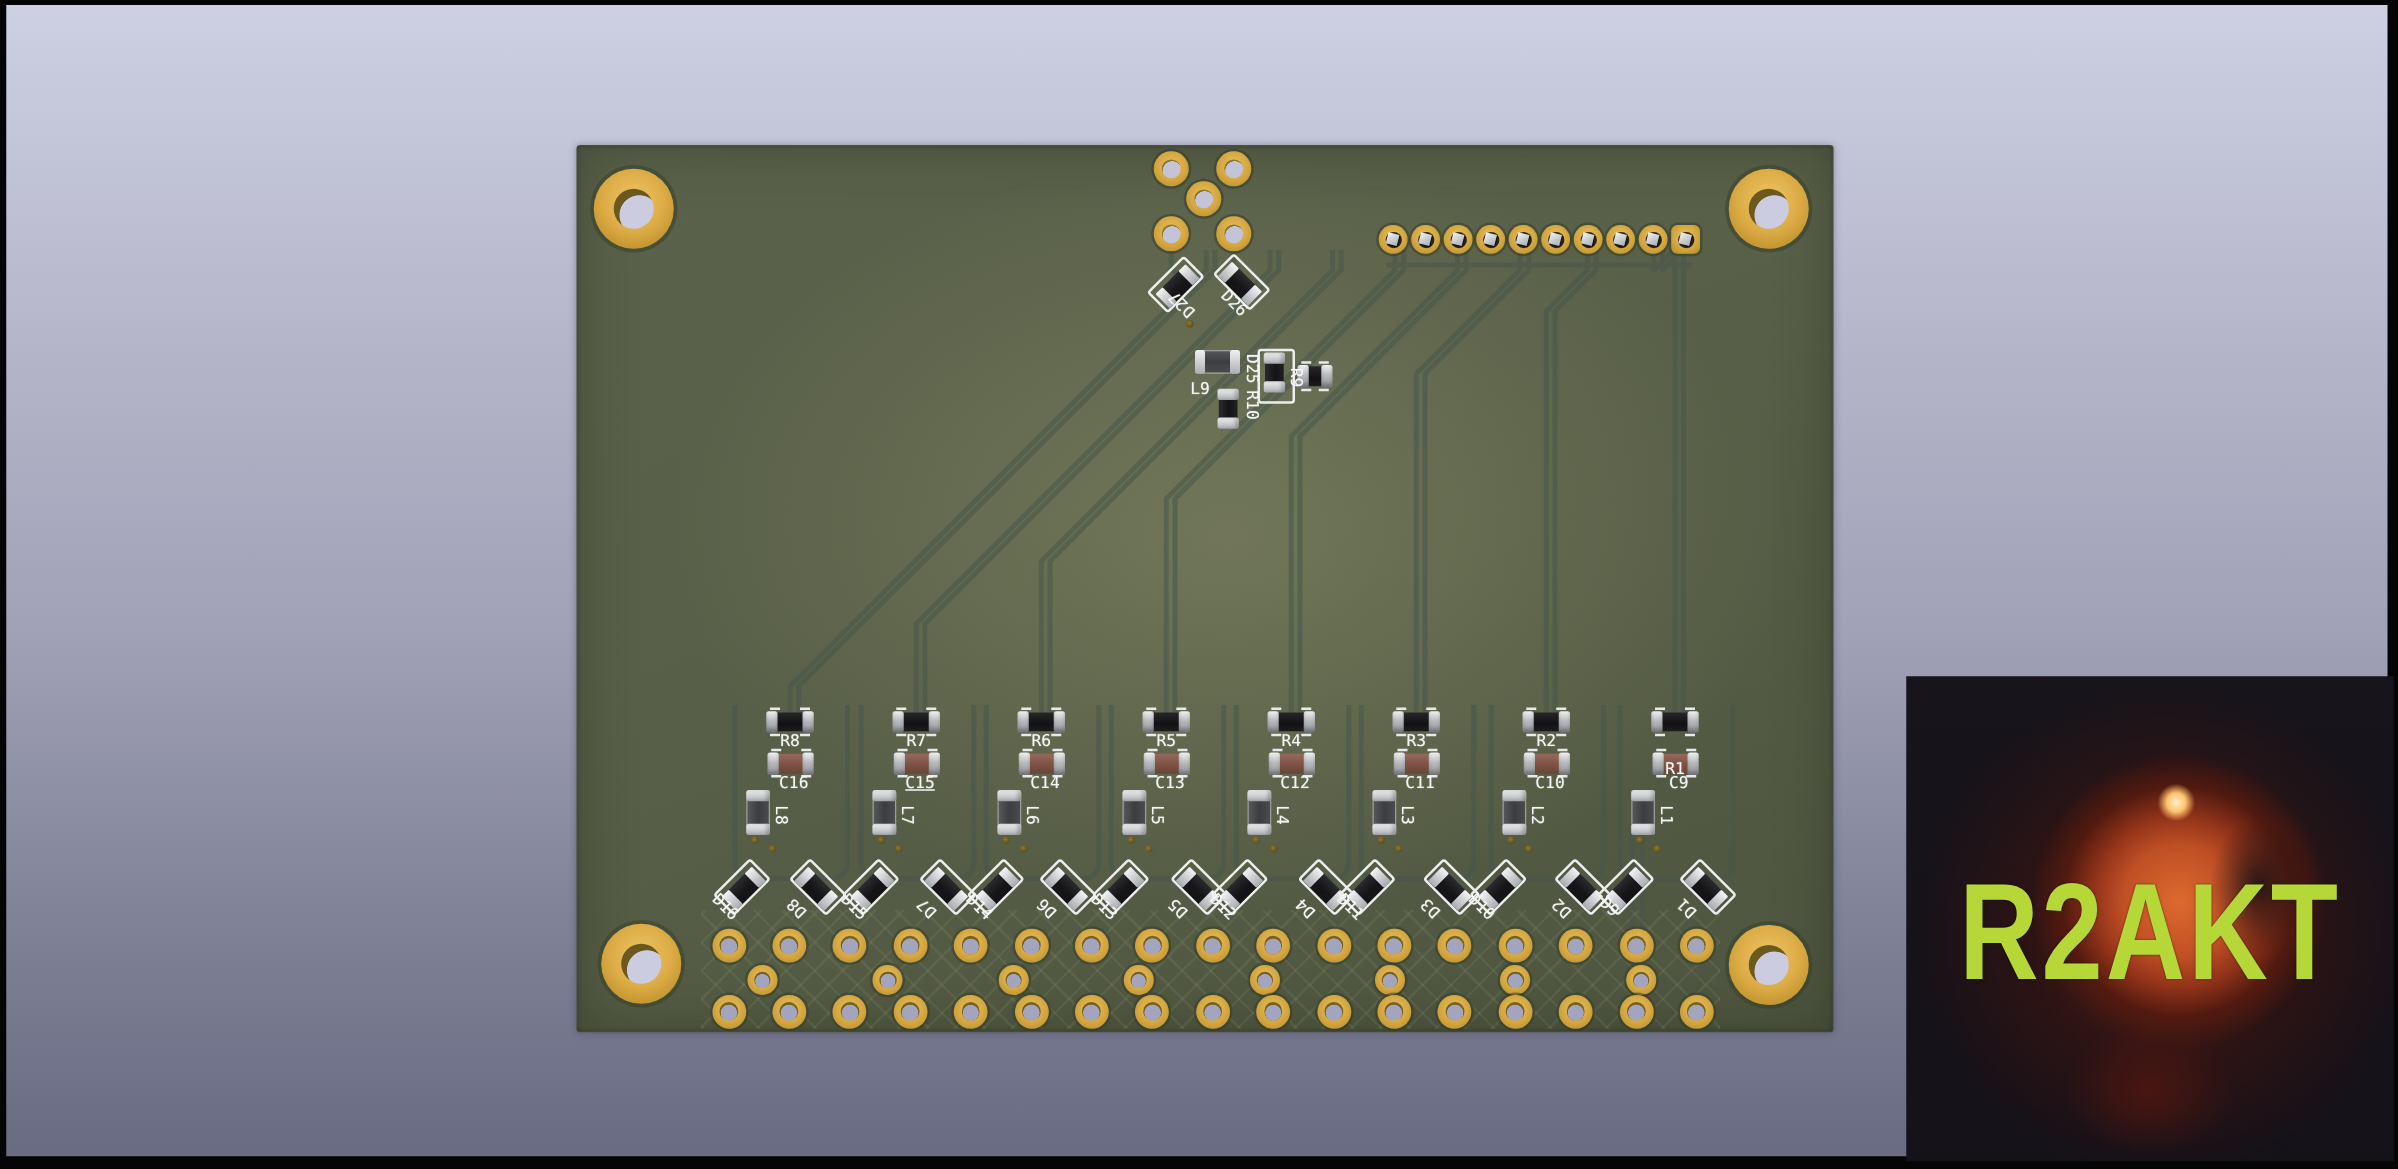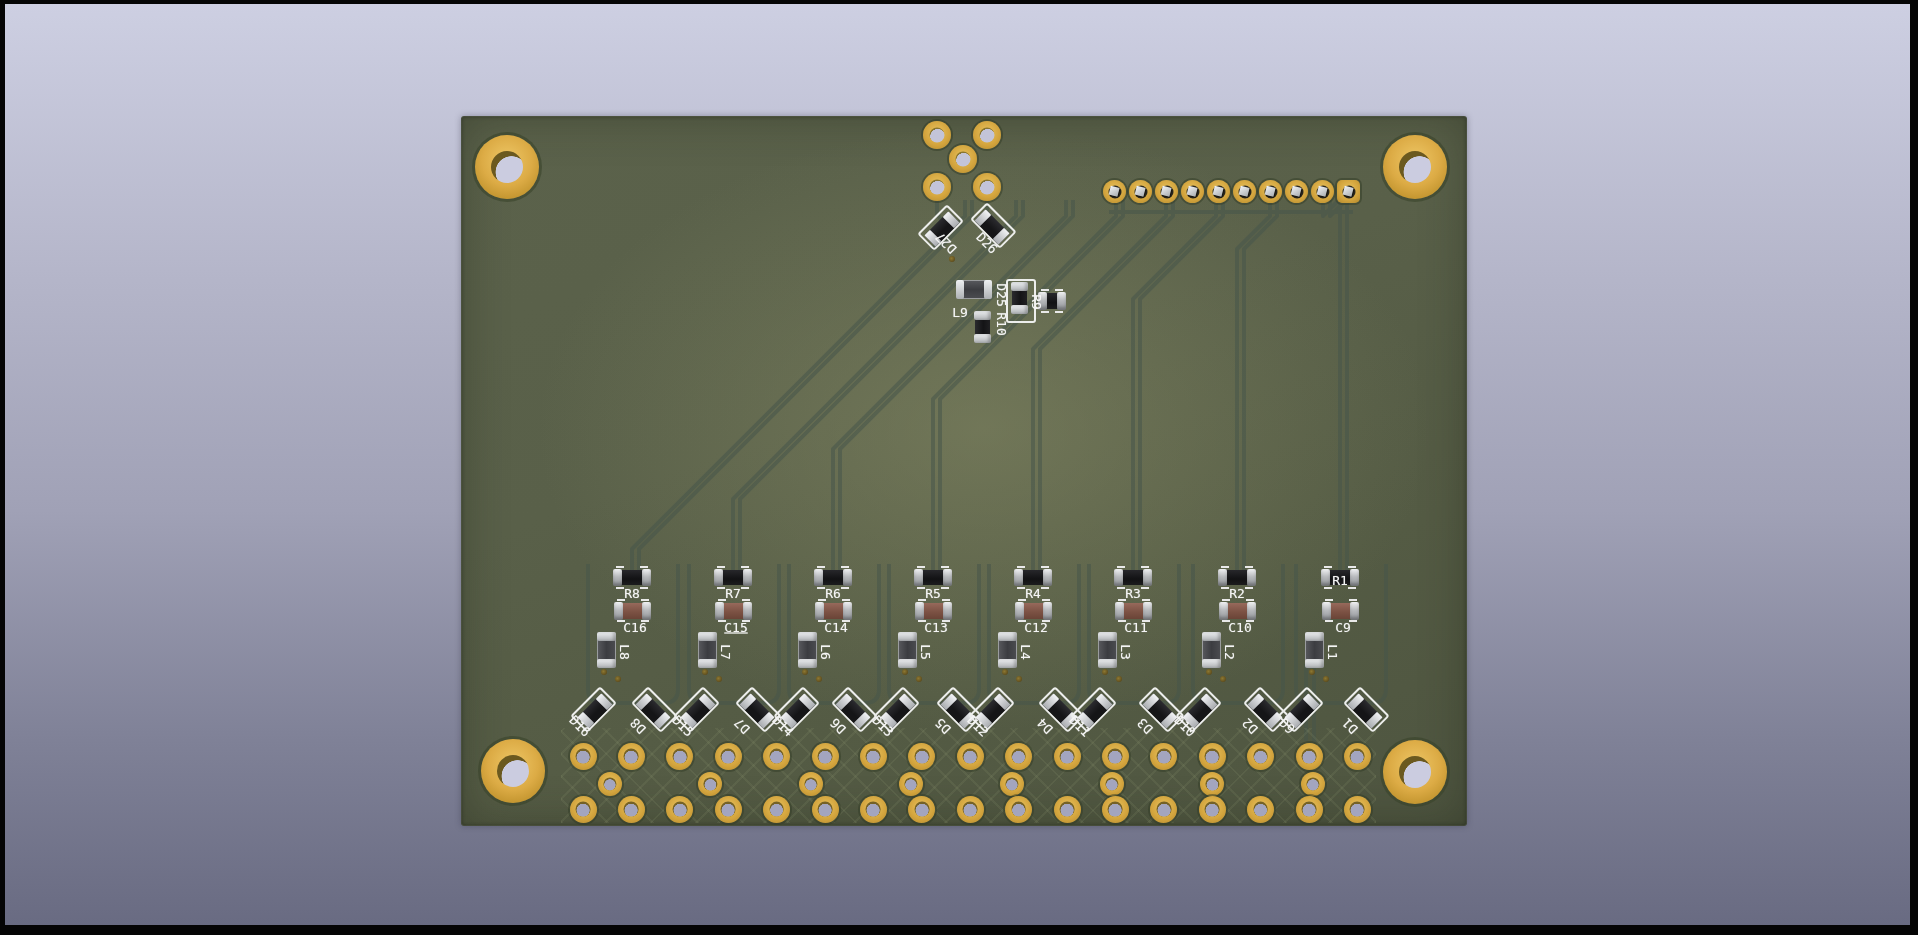--- a/index.html
+++ b/index.html
@@ -267,21 +267,21 @@
         <i class="ticks"></i>
       </div>
       <div class="silk" style="left: 779px; top: 511px; transform: translate(-50%, -50%);">C10</div>
       <div class="vpart ind" style="left: 741px; top: 517px;"></div>
       <div class="silk" style="left: 768px; top: 536px; transform: translate(-50%, -50%) rotate(90deg);">L2</div>
       <div class="via" style="left: 745px; top: 553px;"></div>
       <div class="via" style="left: 759px; top: 560px;"></div>
       <div class="smd res" style="left: 862px; top: 454px;">
         <i class="ticks"></i>
       </div>
-      <div class="silk" style="left: 879px; top: 464px; transform: translate(-50%, -50%);">R1</div>
+      <div class="silk" style="left: 879px; top: 500px; transform: translate(-50%, -50%);">R1</div>
       <div class="smd cap" style="left: 863px; top: 487px;">
         <i class="ticks"></i>
       </div>
       <div class="silk" style="left: 882px; top: 511px; transform: translate(-50%, -50%);">C9</div>
       <div class="vpart ind" style="left: 844px; top: 517px;"></div>
       <div class="silk" style="left: 871px; top: 536px; transform: translate(-50%, -50%) rotate(90deg);">L1</div>
       <div class="via" style="left: 848px; top: 553px;"></div>
       <div class="via" style="left: 862px; top: 560px;"></div>
       <div class="dio" style="left: 117px; top: 587px; transform: rotate(-45deg);">
         <div class="out"></div>
@@ -484,13 +484,16 @@
         <div class="bore slate" style="width: 14.85px; height: 14.85px;"></div>
       </div>
       <div class="ring" style="left: 834.5px; top: 679.5px; width: 27px; height: 27px;">
         <div class="bore slate" style="width: 14.85px; height: 14.85px;"></div>
       </div>
       <div class="ring" style="left: 882.9px; top: 679.5px; width: 27px; height: 27px;">
         <div class="bore slate" style="width: 14.85px; height: 14.85px;"></div>
       </div>
     </div>
 
+  <div class="logo">
+    <div class="txt" style="color: rgb(181, 216, 56);">R2AKT</div>
+  </div>
 </div>
 
 </body></html>

